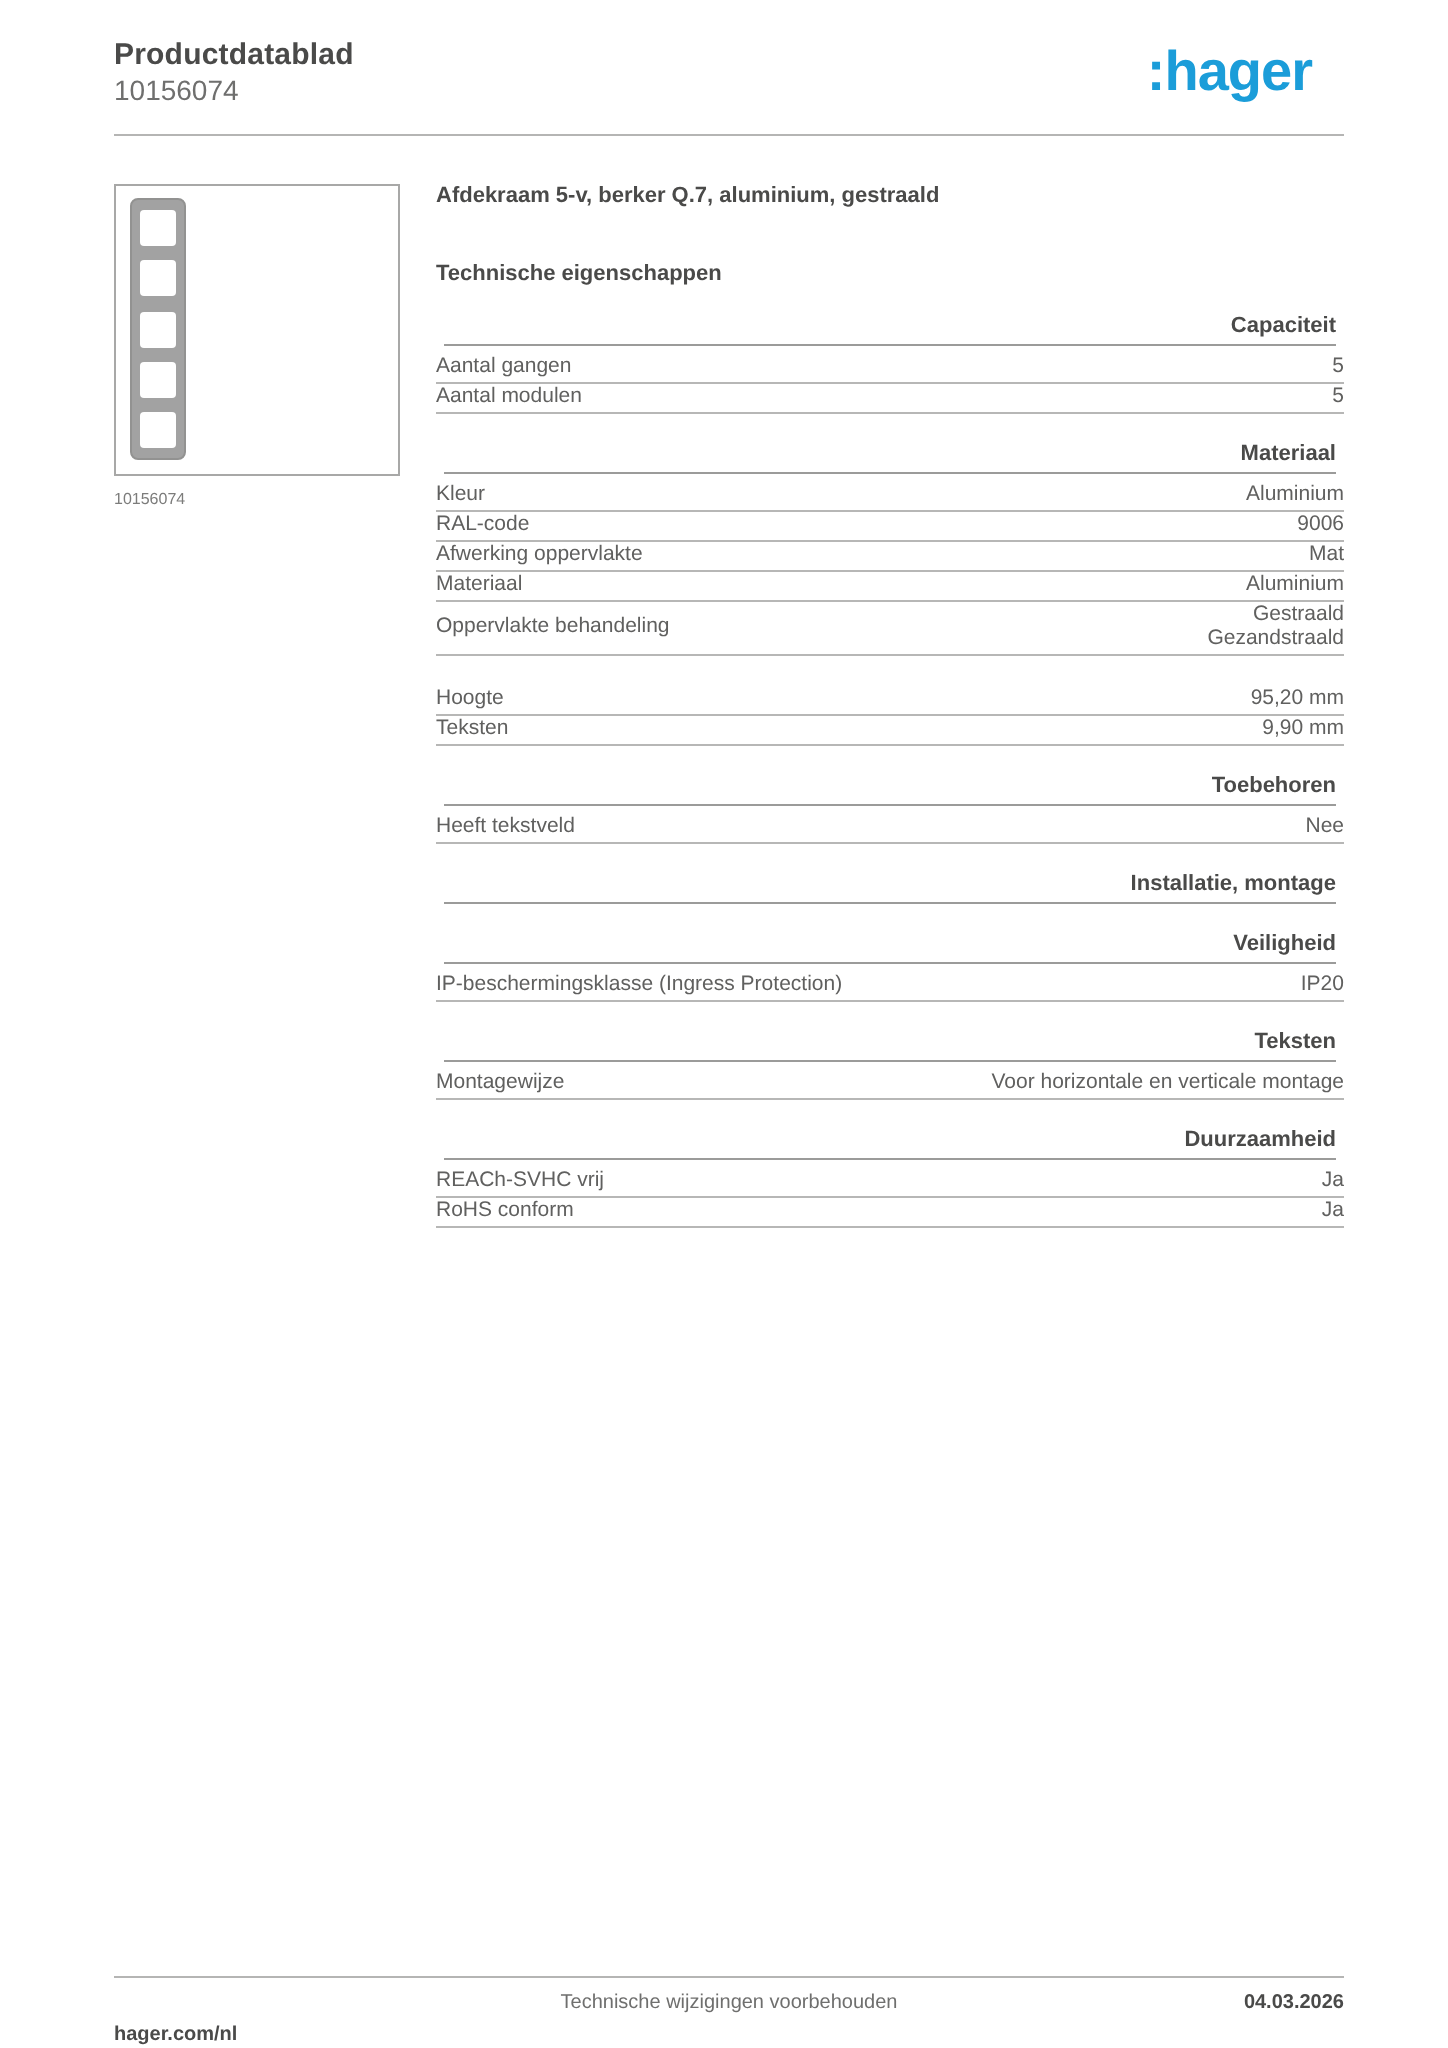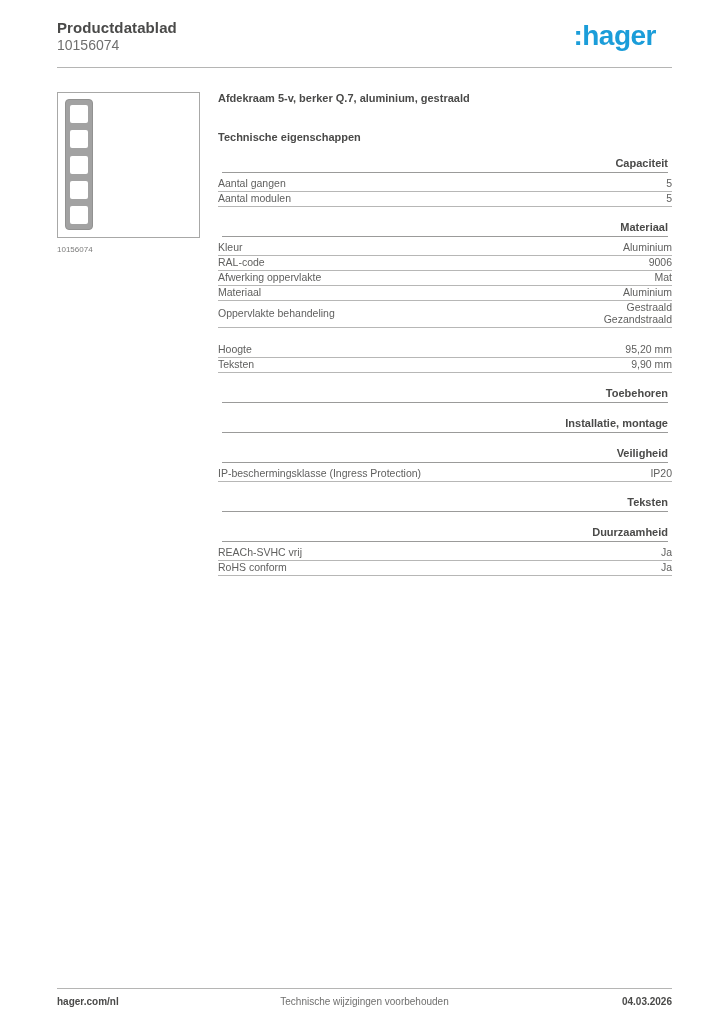--- a/index.html
+++ b/index.html
@@ -79,21 +79,21 @@
 
   
   .footer-rule {
     position:absolute; left:57px; right:52px; top:988px;
     height:1px; background:#b5b5b4;
   }
   .footer-bar {
     position:absolute; left:57px; right:52px; top:996px;
     font-size:10px; line-height:12px;
   }
-  .footer-url { position:absolute; left:0; top:0; font-weight:bold; color:#4a4a49; }
+  .footer-url { position:absolute; left:0; top:16px; font-weight:bold; color:#4a4a49; }
   .footer-note {
     position:absolute; left:50%; top:0; transform:translateX(-50%);
     color:#6f6f6e; white-space:nowrap;
   }
   .footer-date { position:absolute; right:0; top:0; font-weight:bold; color:#4a4a49; }
 </style>
 </head>
 <body>
 
 <div class="page">
@@ -162,33 +162,41 @@
             <span class="lbl">Hoogte</span>
             <span class="val">95,20 mm</span>
           </div>
           <div class="spec-row">
             <span class="lbl">Teksten</span>
             <span class="val">9,90 mm</span>
           </div>
         </section>
         <section class="spec-section">
           <h3>Toebehoren</h3>
+          <div class="spec-row">
+            <span class="lbl">Heeft tekstveld</span>
+            <span class="val">Nee</span>
+          </div>
         </section>
         <section class="spec-section">
           <h3>Installatie, montage</h3>
         </section>
         <section class="spec-section">
           <h3>Veiligheid</h3>
           <div class="spec-row">
             <span class="lbl">IP-beschermingsklasse (Ingress Protection)</span>
             <span class="val">IP20</span>
           </div>
         </section>
         <section class="spec-section">
           <h3>Teksten</h3>
+          <div class="spec-row">
+            <span class="lbl">Montagewijze</span>
+            <span class="val">Voor horizontale en verticale montage</span>
+          </div>
         </section>
         <section class="spec-section">
           <h3>Duurzaamheid</h3>
           <div class="spec-row">
             <span class="lbl">REACh-SVHC vrij</span>
             <span class="val">Ja</span>
           </div>
           <div class="spec-row">
             <span class="lbl">RoHS conform</span>
             <span class="val">Ja</span>

